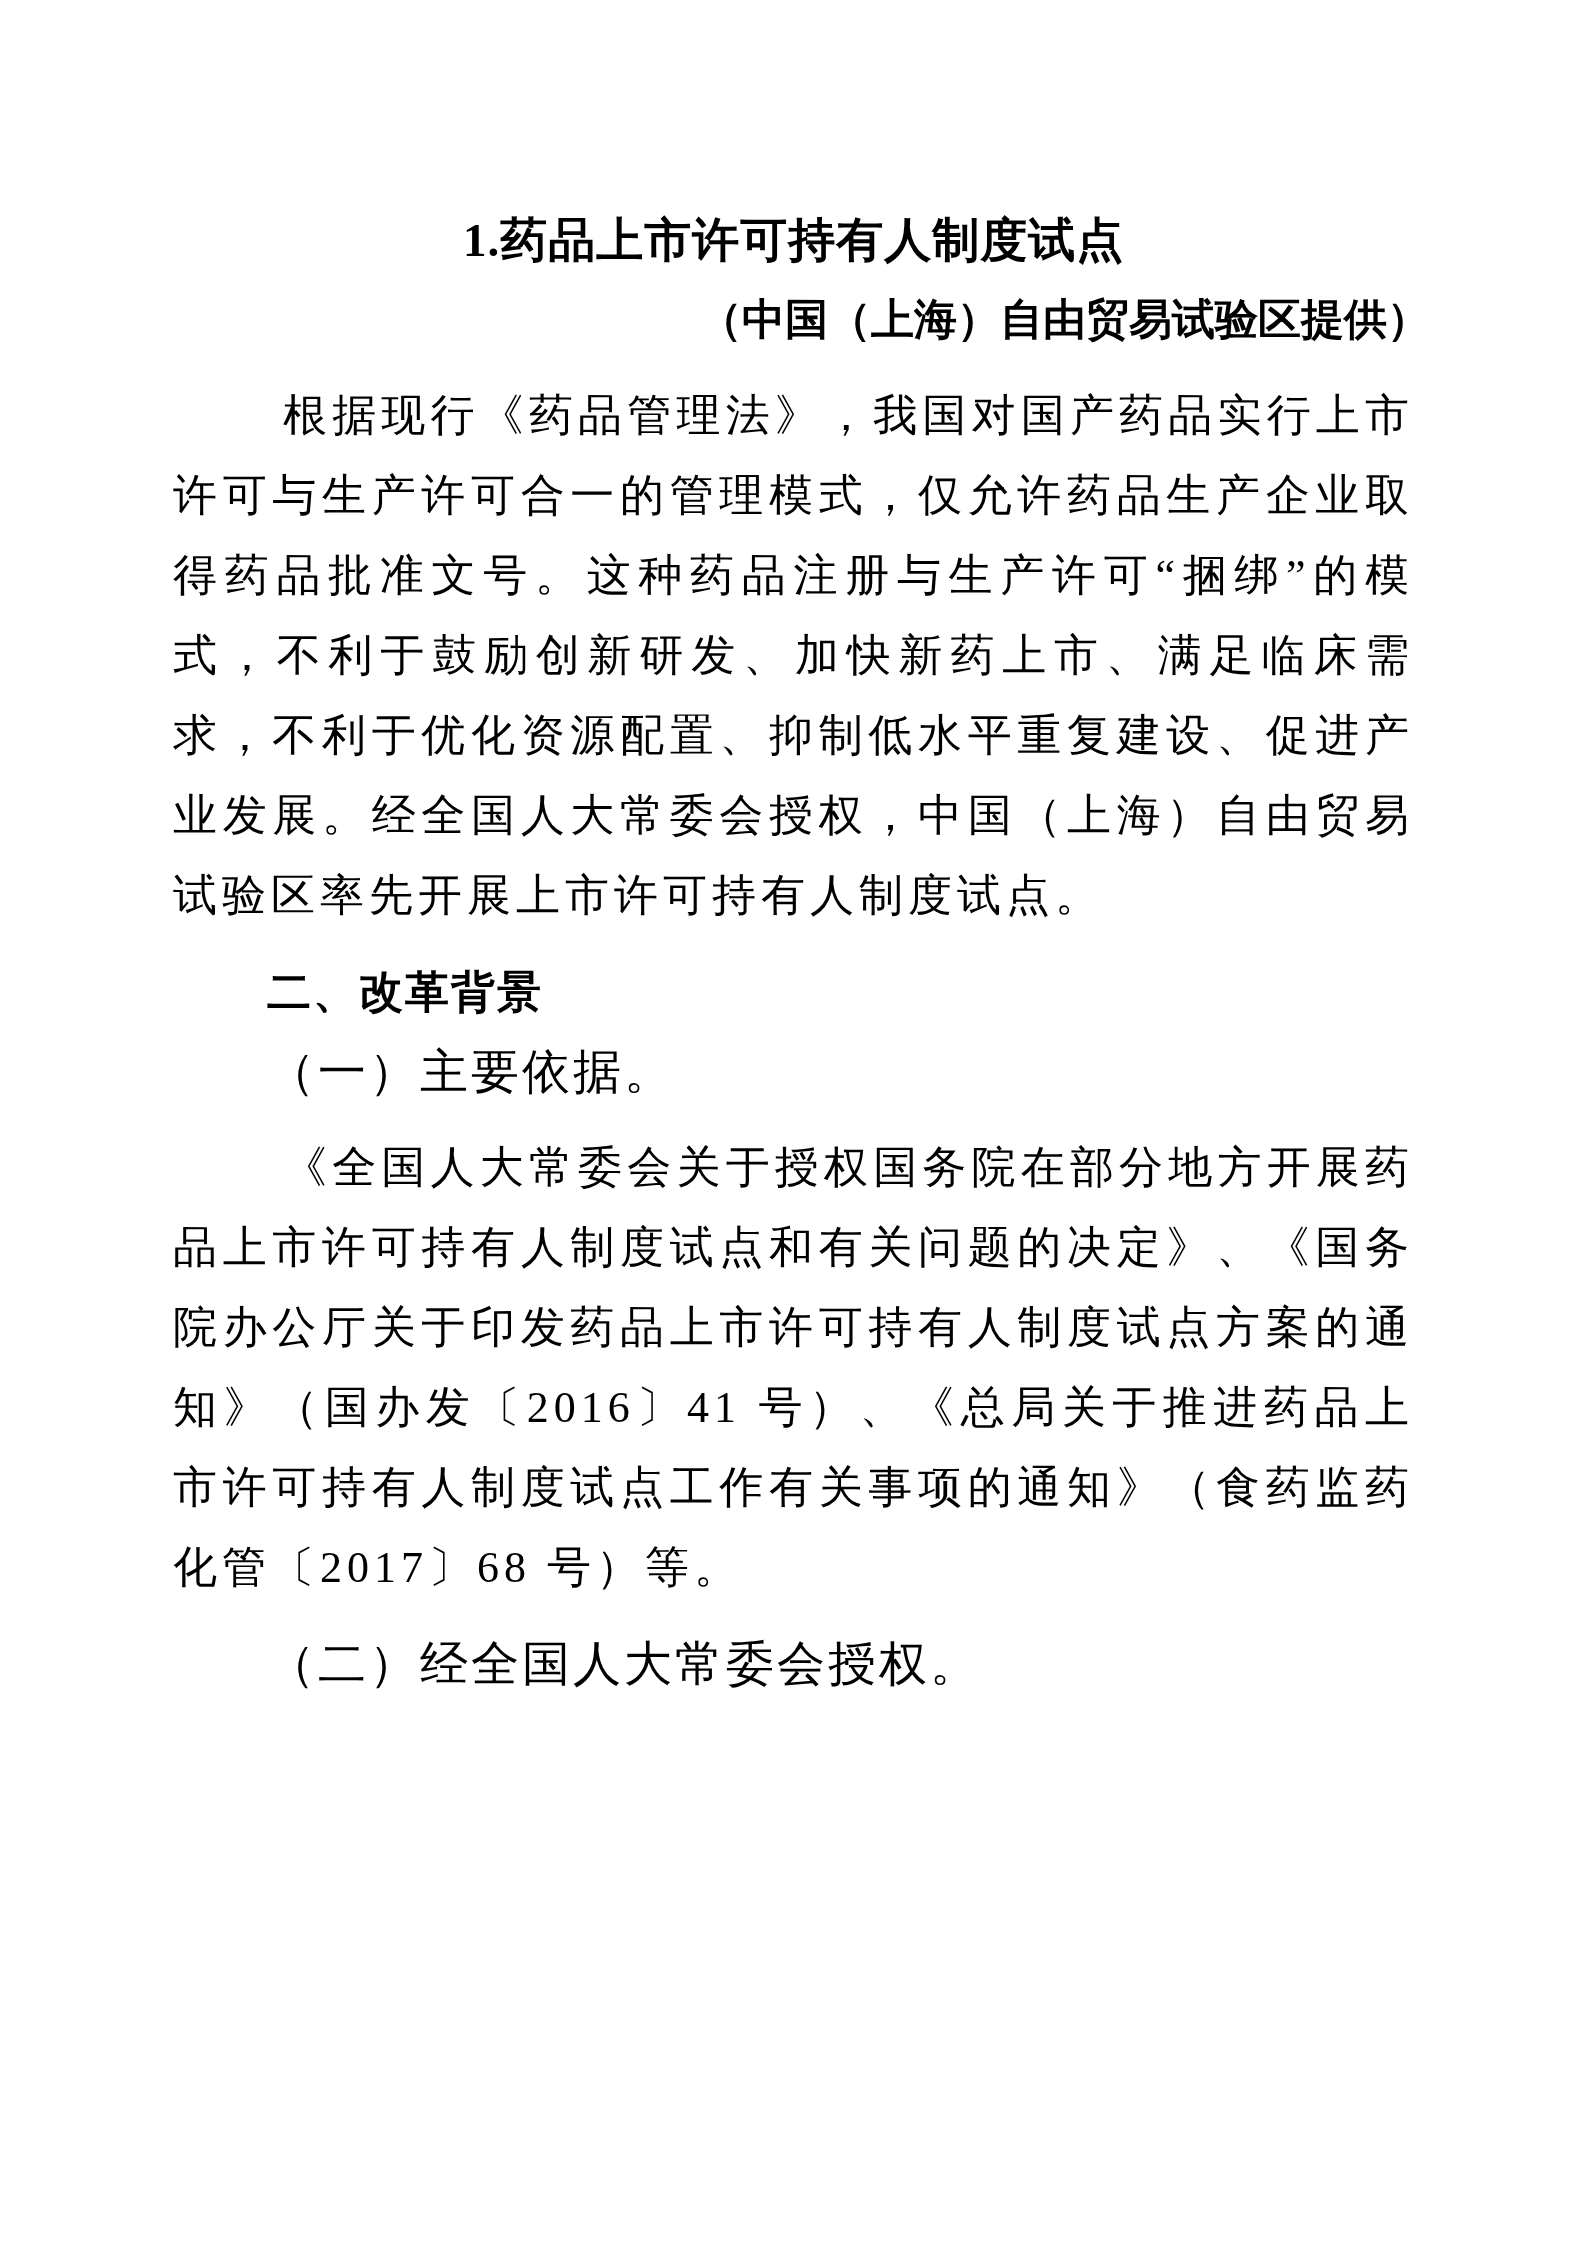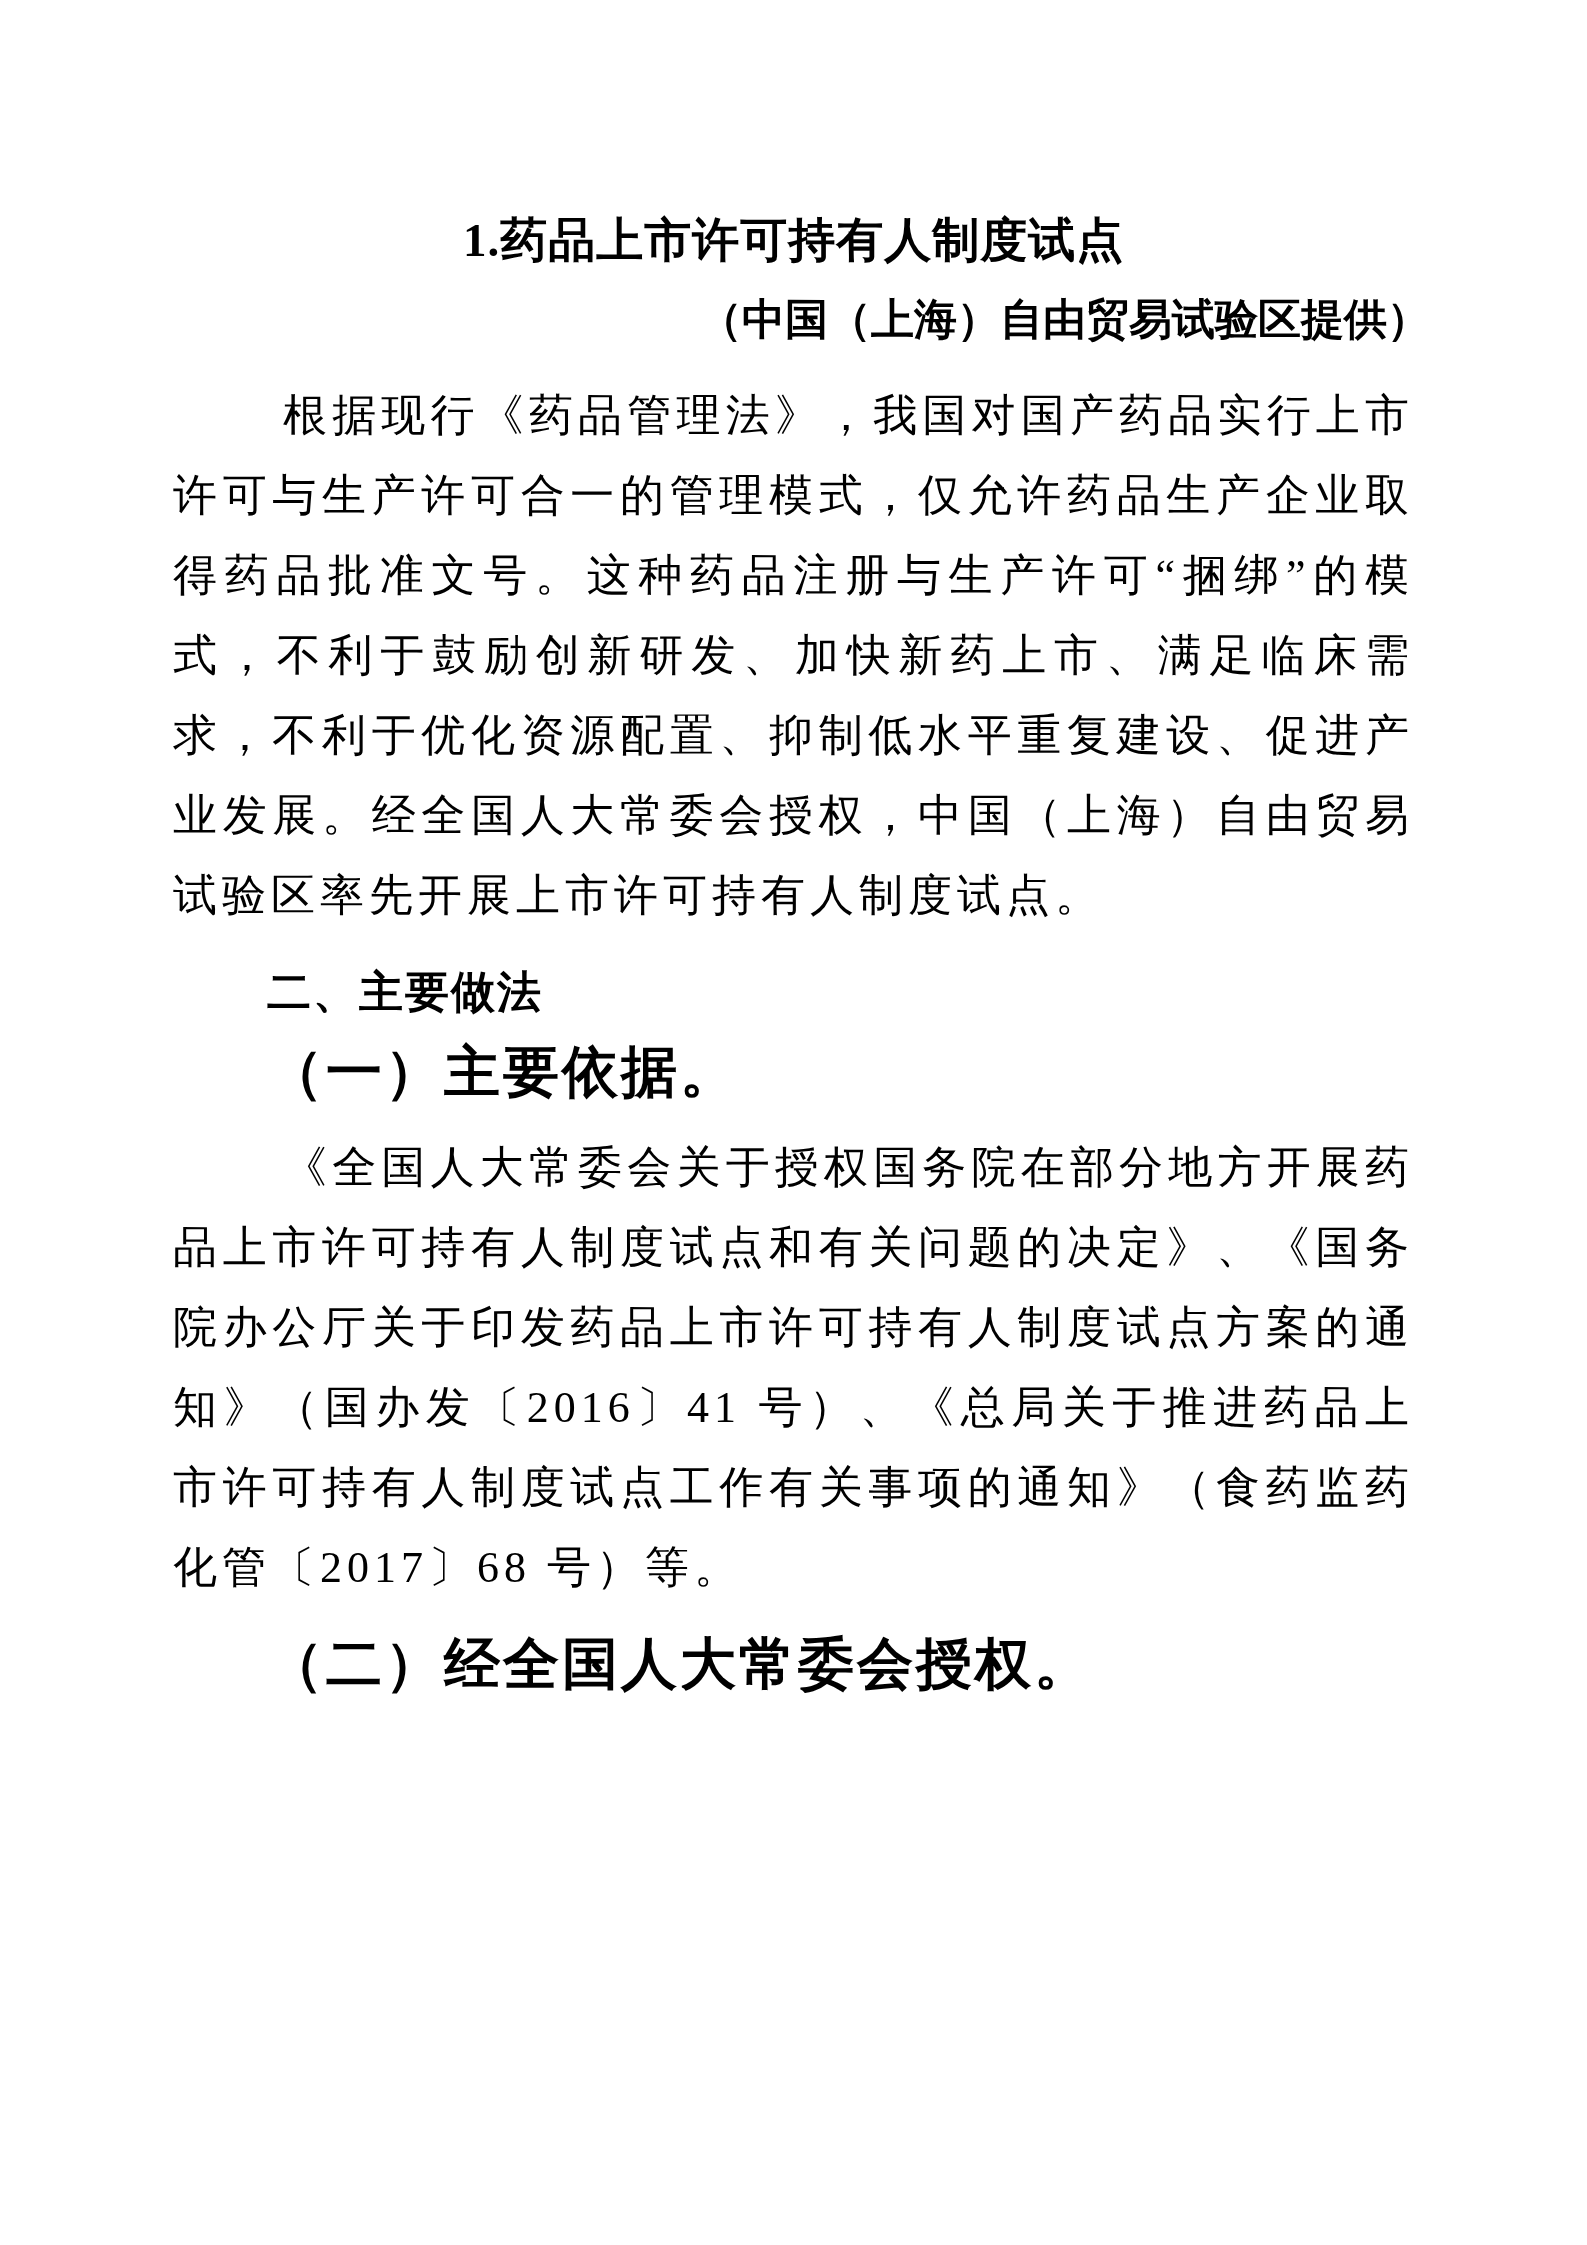--- a/index.html
+++ b/index.html
@@ -37,22 +37,22 @@
     margin: 0;
     font-size: 44px;
     font-weight: bold;
     font-family: "Liberation Sans", "DejaVu Sans", sans-serif;
     line-height: 80px;
     text-indent: 110px;
     letter-spacing: 2px;
   }
   .heading-kai {
     margin: 0;
-    font-size: 56px;
-    font-weight: bold;
+    font-size: 48px;
+    font-weight: normal;
     line-height: 80px;
     text-indent: 110px;
     letter-spacing: 3px;
   }
   .body-para {
     margin: 16px;
     font-size: 44px;
     line-height: 80px;
     letter-spacing: 5px;
     text-align: justify;
@@ -77,21 +77,21 @@
 
 <div class="page">
 
   <h1 class="doc-title">1.药品上市许可持有人制度试点</h1>
 
   <div class="doc-subtitle">（中国（上海）自由贸易试验区提供）</div>
 
 
   <p class="body-para">根据现行《药品管理法》，我国对国产药品实行上市许可与生产许可合一的管理模式，仅允许药品生产企业取得药品批准文号。这种药品注册与生产许可“捆绑”的模式，不利于鼓励创新研发、加快新药上市、满足临床需求，不利于优化资源配置、抑制低水平重复建设、促进产业发展。经全国人大常委会授权，中国（上海）自由贸易试验区率先开展上市许可持有人制度试点。</p>
 
-  <h2 class="heading-sans">二、主要做法</h2>
+  <h2 class="heading-sans">二、改革背景</h2>
 
   <h3 class="heading-kai">（一）主要依据。</h3>
 
   <p class="body-para">《全国人大常委会关于授权国务院在部分地方开展药品上市许可持有人制度试点和有关问题的决定》、《国务院办公厅关于印发药品上市许可持有人制度试点方案的通知》（国办发〔2016〕41 号）、《总局关于推进药品上市许可持有人制度试点工作有关事项的通知》（食药监药化管〔2017〕68 号）等。</p>
 
   <h3 class="heading-kai">（二）经全国人大常委会授权。</h3>
 
 
   <div class="page-number">3</div>
 

